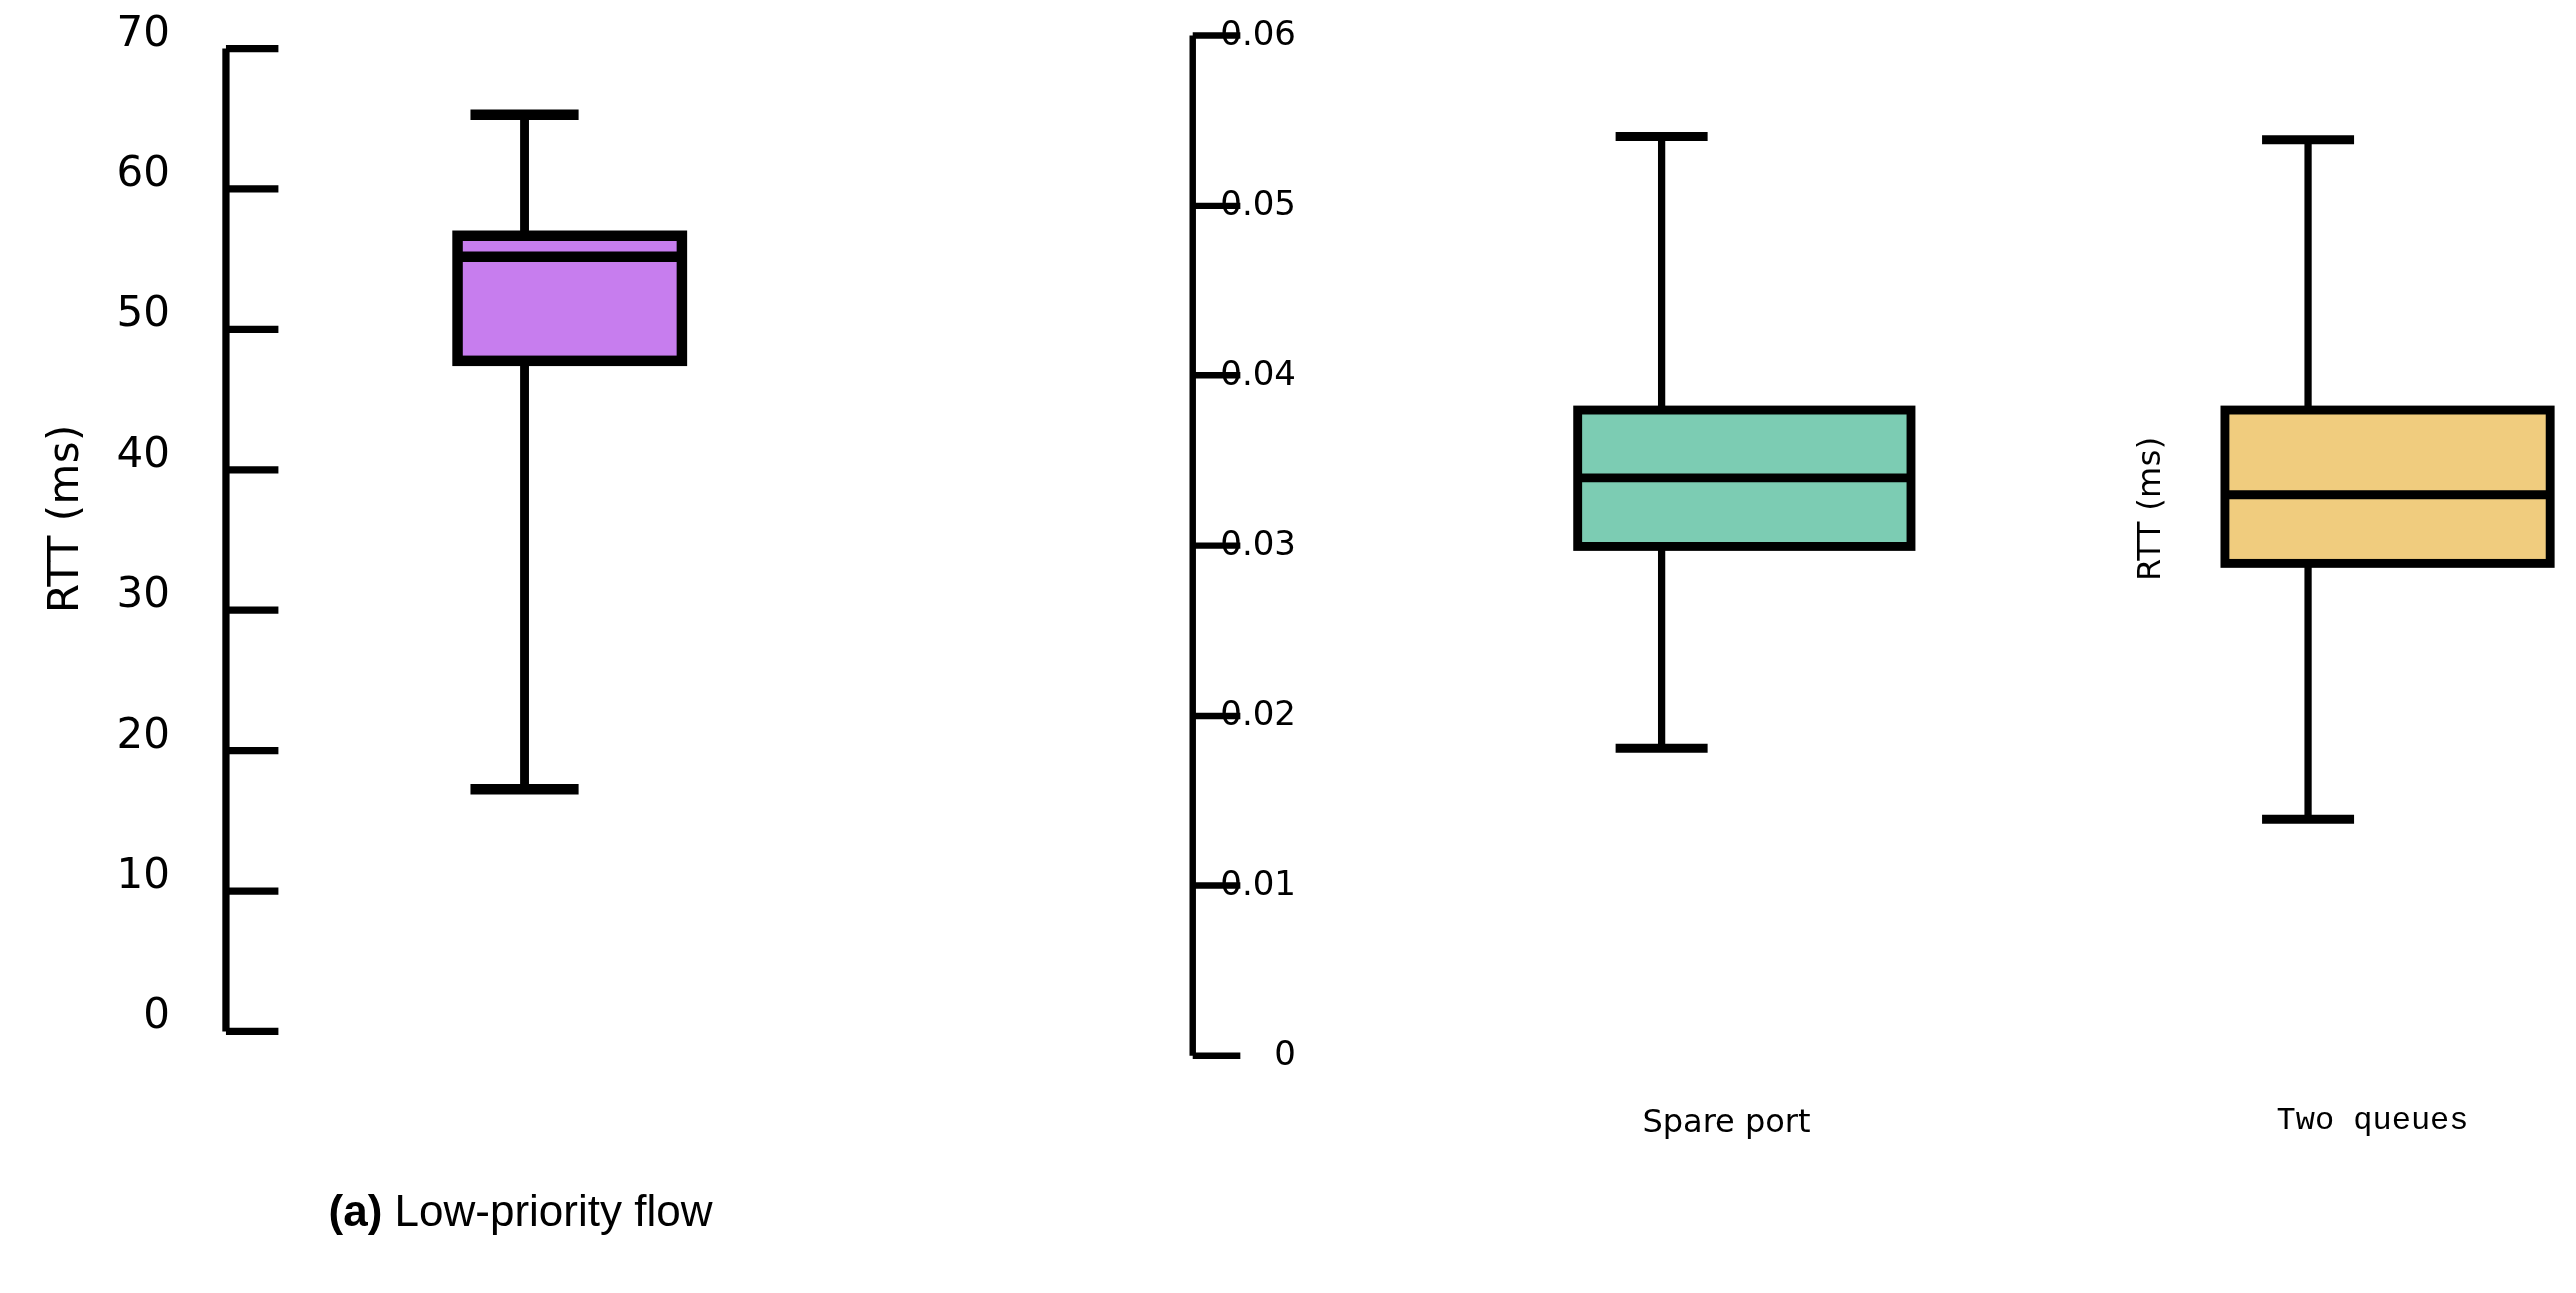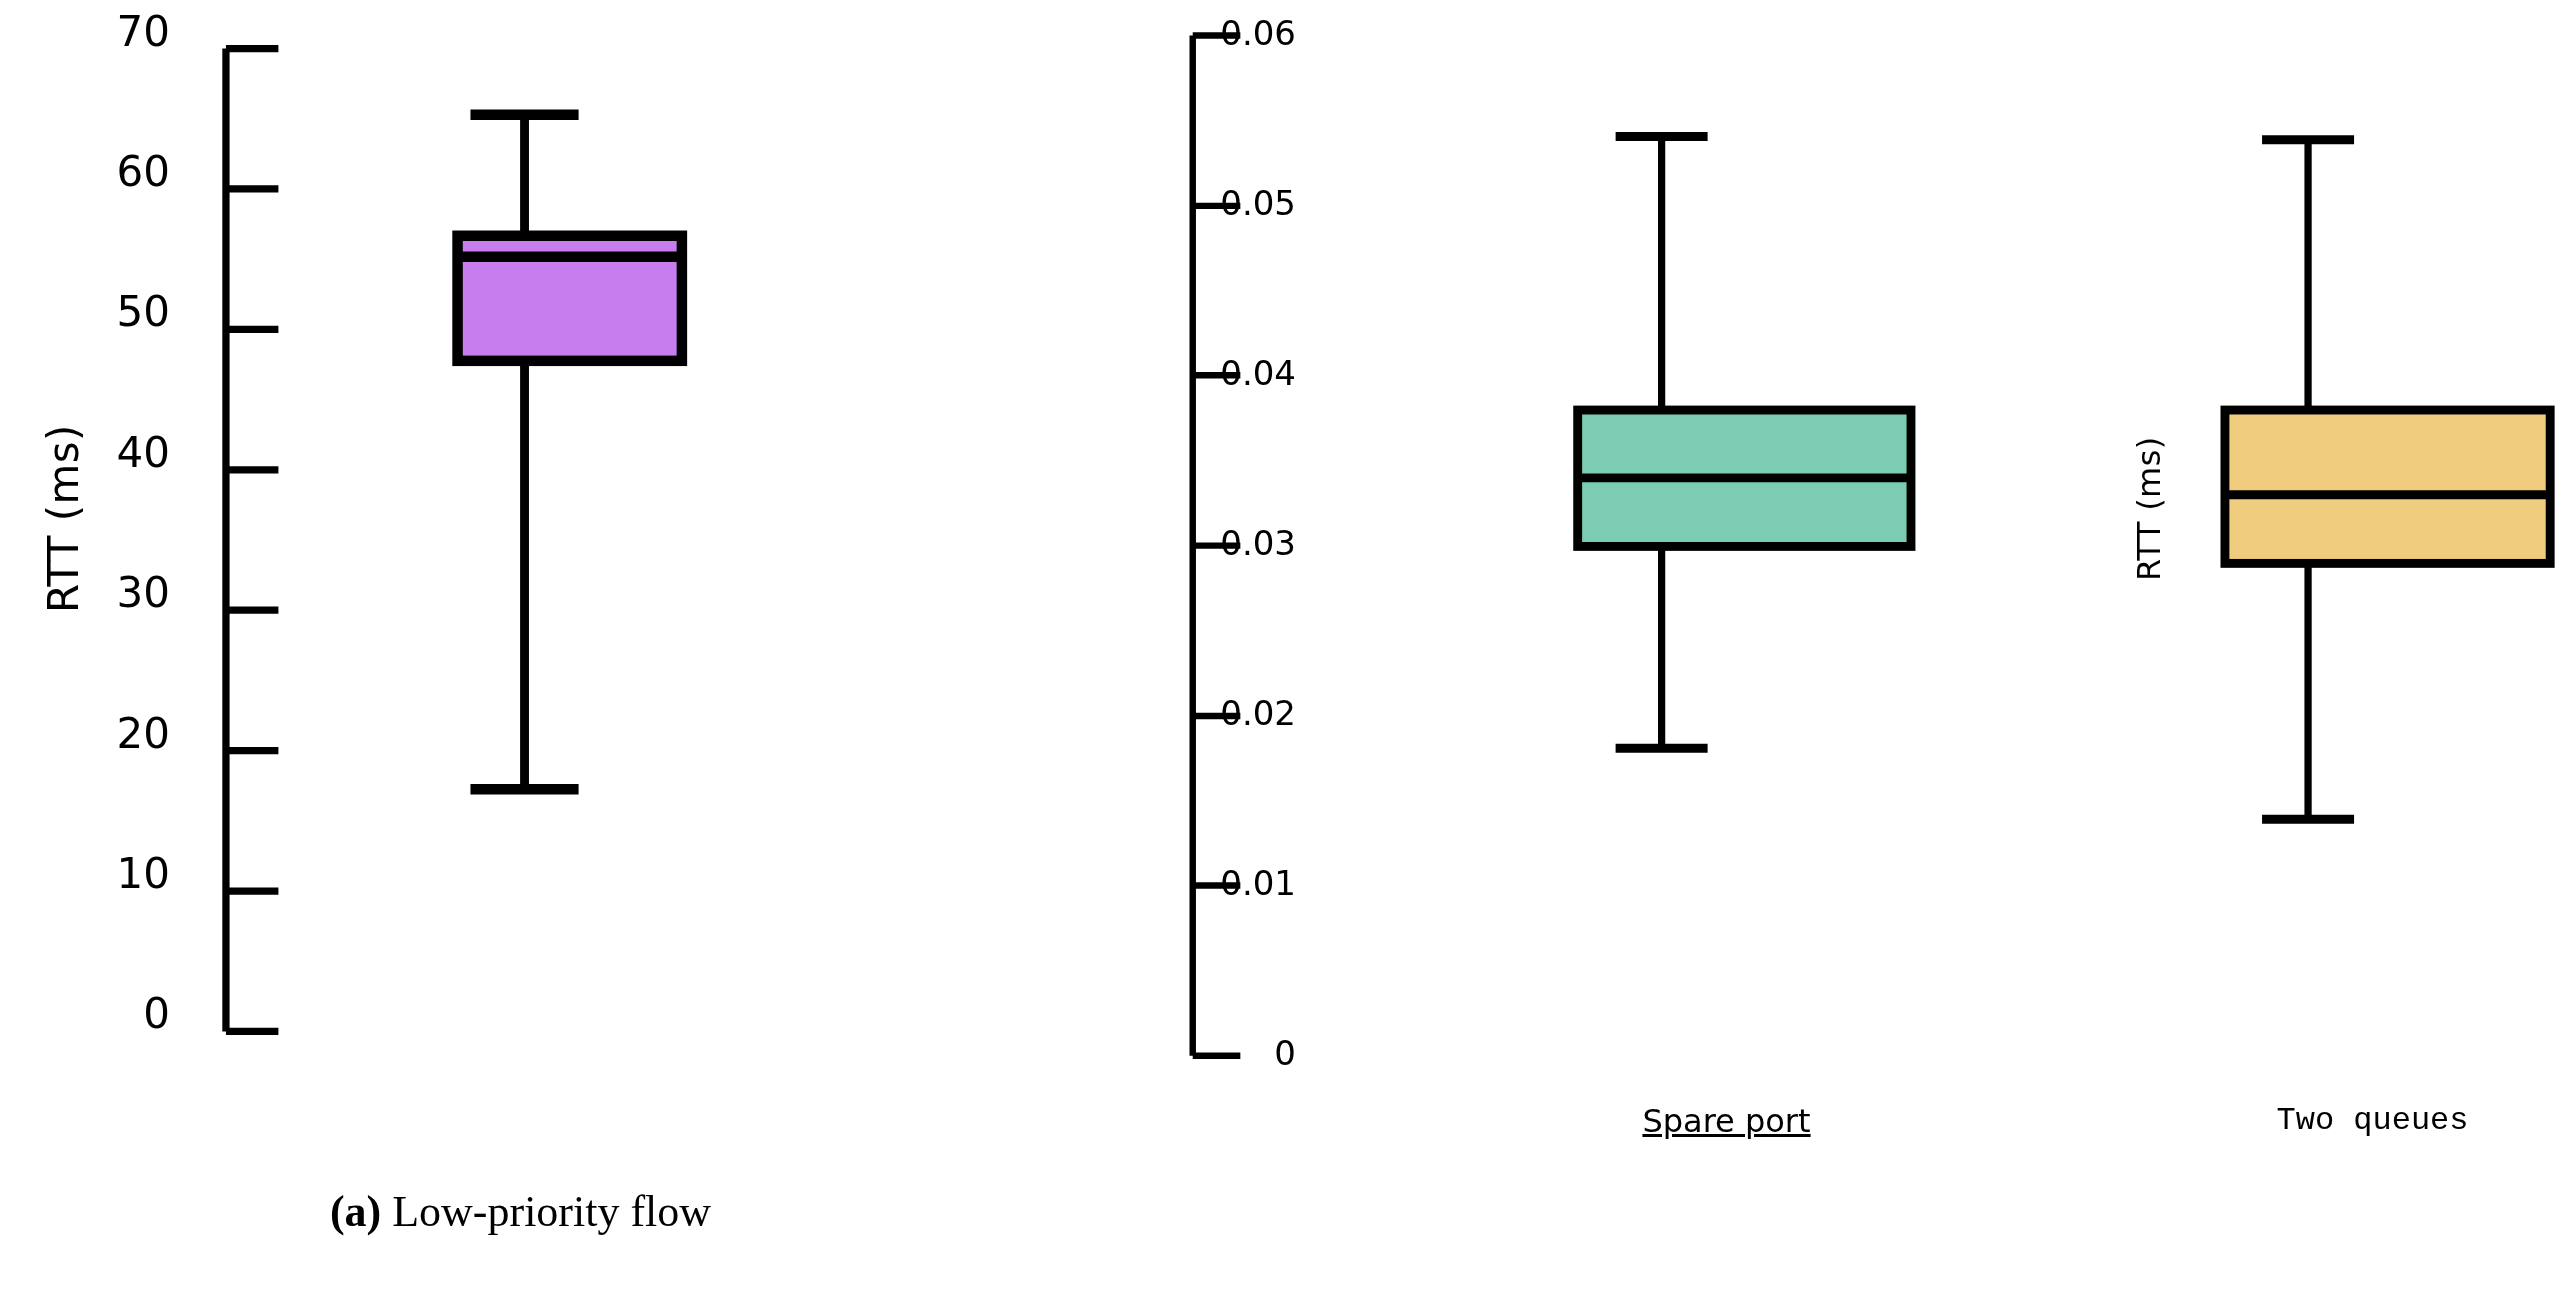--- a/index.html
+++ b/index.html
@@ -56,30 +56,30 @@
   .cat-label {
     position: absolute;
     text-align: center;
     white-space: nowrap;
     font-family: "DejaVu Sans", sans-serif;
   }
   #cat-a {
     left: 339px; top: 1077px; width: 371px; font-size: 42px;
   }
   #cat-b-0 {
-    left: 1558px; top: 1102px; width: 339px; font-size: 32px; text-decoration: underline;
+    left: 1558px; top: 1102px; width: 339px; font-size: 32px;
   }
   #cat-b-1 {
     left: 2203px; top: 1102px; width: 339px; font-size: 32px;
   }
 
   .caption {
     position: absolute;
     top: 1186px;
-    font-family: Liberation Serif, serif;
+    font-family: Liberation Sans, sans-serif;
     font-size: 44px;
     white-space: nowrap;
   }
   #caption-a { left: 0px;    width: 1041px; text-align: center; }
   #caption-b { left: 1041px; width: 1535px; text-align: center; }
   .caption b { font-weight: 700; }
 </style>
 </head>
 <body>
 

